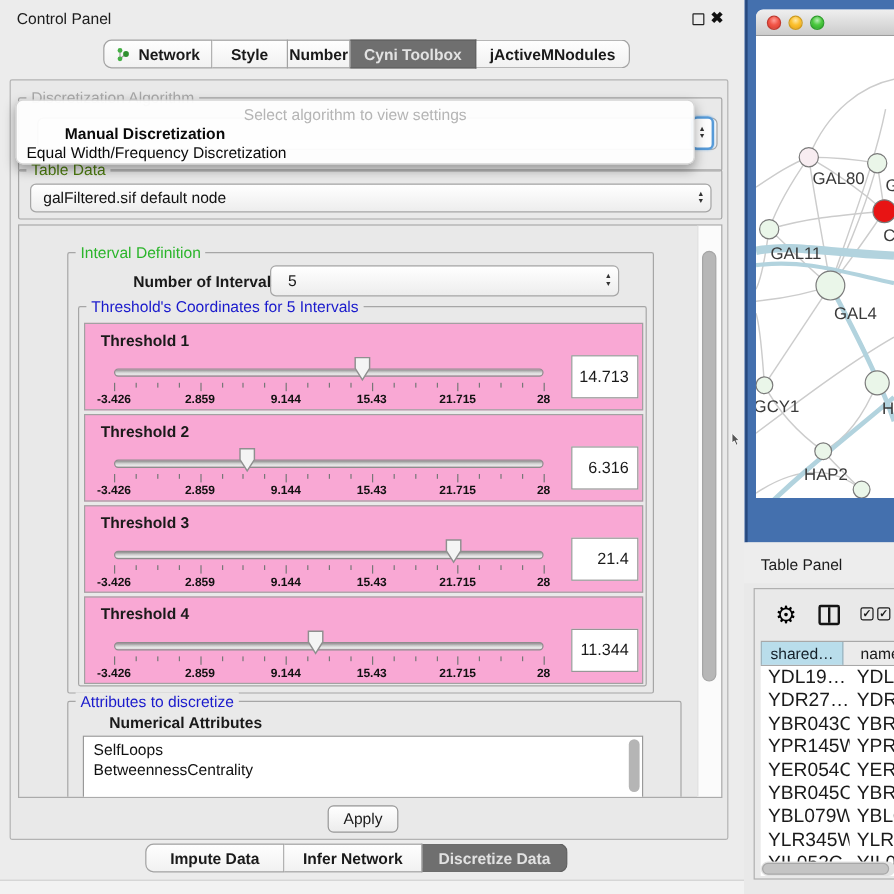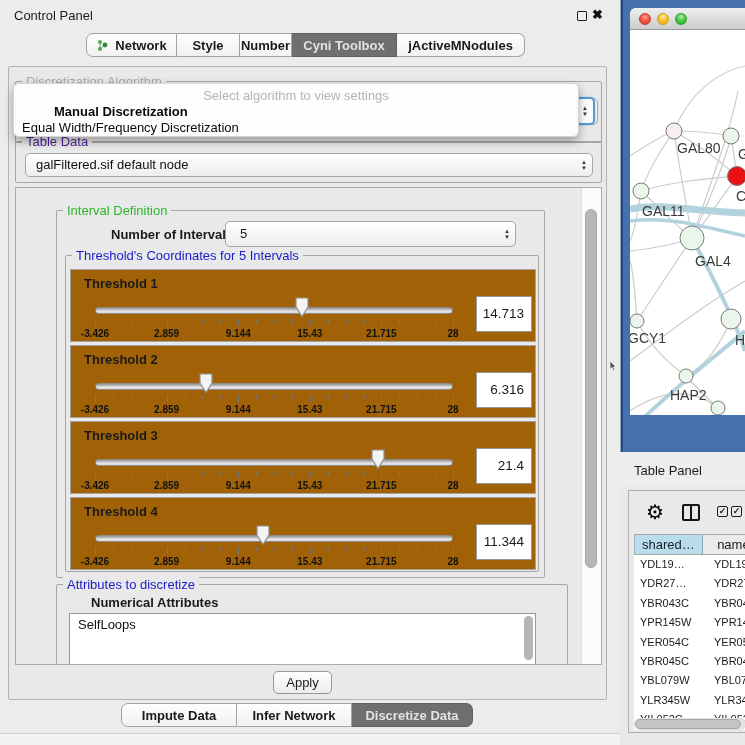--- a/index.html
+++ b/index.html
@@ -25,34 +25,34 @@
 .group { position:absolute; border:1px solid #a6a6a6; border-radius:2px; }
 .gtitle { position:absolute; top:-8px; left:6px; background:#e9e9e9; padding:0 4px; font-size:13px; white-space:nowrap; }
 
 #disc-group { left:6px; top:14px; width:587px; height:62px; }
 #disc-group .gtitle { color:#a9a9a9; }
 #algo-combo { position:absolute; left:15px; top:16px; width:567px; height:27px; background:linear-gradient(#ffffff,#f0f0f0); border:1px solid #a6a6a6; border-radius:5px; }
 #algo-combo-btn { position:absolute; left:560px; top:15px; width:19px; height:28px; background:#fdfdfd; border:2px solid #569ad8; border-radius:5px; box-shadow:0 0 2px #7ab1e2; }
 .spin-arrows { position:absolute; right:5px; top:50%; transform:translateY(-50%); font-size:6px; color:#333; line-height:6px; text-align:center; }
 
 #tabledata-group { left:6px; top:74px; width:587px; height:42px; }
-#tabledata-group .gtitle { color:#4c1d95; }
+#tabledata-group .gtitle { color:#4d7c0f; }
 #tabledata-combo { position:absolute; left:9px; top:11px; width:568px; height:24px; background:linear-gradient(#ffffff,#ededed); border:1px solid #a6a6a6; border-radius:5px; line-height:22px; padding-left:10px; color:#111; }
 
 #inset-panel { position:absolute; left:6px; top:120px; width:587px; height:478px; border:1px solid #ababab; background:#e9e9e9; overflow:hidden; }
 
 #interval-group { left:40px; top:22px; width:489px; height:368px; }
 #interval-group > .gtitle { color:#2cb52c; }
 #noi-label { position:absolute; left:34px; top:16px; font-weight:bold;padding-left:20px; }
 #noi-spinner { position:absolute; left:168px; top:10px; width:291px; height:26px; background:linear-gradient(#ffffff,#ededed); border:1px solid #a6a6a6; border-radius:5px; line-height:24px; padding-left:14px; }
 
 #thr-group { left:8px; top:44px; width:474px; height:317px; }
 #thr-group > .gtitle { color:#1a1acc; }
 #thr-wrap { position:absolute; left:4px; top:13px; width:466px; }
-.thr-panel { position:relative; width:466px; height:73px; margin-bottom:3px; border:1px solid #a2a2a2; background:#a16207; }
+.thr-panel { position:relative; width:466px; height:73px; margin-bottom:3px; border:1px solid #a2a2a2; background:#f9a8d4; }
 .thr-label { position:absolute; left:13px; top:6px; font-weight:bold; font-size:13px; }
 .thr-track { position:absolute; left:24px; top:37px; width:358px; height:7px; border-radius:4px; border:1px solid #8d8d8d; background:linear-gradient(#909090,#cfcfcf 45%,#e8e8e8 75%,#d6d6d6); }
 .tick { position:absolute; width:1px; background:#777; top:49px; }
 .tick.minor { height:4px; }
 .tick.major { height:7px; }
 .tick-label { position:absolute; top:58px; width:56px; text-align:center; font-size:10px; font-weight:bold; color:#111; }
 .thr-thumb { position:absolute; top:27px; }
 .thr-value { position:absolute; left:405px; top:26px; width:56px; height:36px; background:#fff; border:1px solid #979797; font-size:13.5px; text-align:right; line-height:34px; padding-right:7px; }
 
 #attrs-group { left:40px; top:396px; width:512px; height:110px; }
@@ -99,21 +99,21 @@
 #tp-colicon div { position:absolute; left:6px; top:0; width:2px; height:13px; background:#141414; }
 #tp-checks { position:absolute; left:88px; top:15px; display:flex; gap:3px; }
 .cb { width:11px; height:11px; border:1.5px solid #1b1b1b; border-radius:2px; font-size:9px; line-height:8px; text-align:center; color:#1b1b1b; font-weight:bold; }
 #tp-table { position:absolute; left:5px; top:43px; width:130px; }
 #tp-header { display:flex; height:21px; border-top:1px solid #a8a8a8; border-bottom:1px solid #a8a8a8; }
 .th { font-size:13px; line-height:19px; text-align:center; }
 #th-0 { width:74px; background:#b9ddeb; border-left:1px solid #a0b4bd; border-right:1px solid #8fa6b1; color:#14202a; }
 #th-1 { width:66px; background:#ebebeb; }
 #tp-body { background:#fff; }
 .tr { display:flex; height:19.4px; background:#fff; }
-.td { font-size:11px; line-height:19.4px; white-space:nowrap; overflow:hidden; }
+.td { font-size:16px; line-height:19.4px; white-space:nowrap; overflow:hidden; }
 .td-0 { width:74px; padding-left:6px; }
 .td-1 { width:56px; padding-left:6px; }
 #tp-hscroll { position:absolute; left:5px; top:227px; width:112px; height:12px; background:#e2e2e2; border-radius:6px; }
 #tp-hthumb { position:absolute; left:1px; top:1px; width:106px; height:10px; background:#c4c4c4; border:1px solid #a8a8a8; border-radius:5px; }
 </style>
 </head>
 <body>
 
 <div id="titlebar">
   <span id="win-title">Control Panel</span>
@@ -317,20 +317,21 @@
             </div>
           </div>
       </div>
     </div>
 
     <div id="attrs-group" class="group">
       <span class="gtitle">Attributes to discretize</span>
       <span id="attrs-sub">Numerical Attributes</span>
       <div id="attr-list">
         <div class="attr-item">SelfLoops</div>
+          <div class="attr-item">BetweennessCentrality</div>
           <div id="attr-scroll"></div>
       </div>
     </div>
 
     <div id="inset-vscroll">
       <div id="inset-vthumb"></div>
     </div>
   </div>
 
   <div id="apply-btn">Apply</div>

